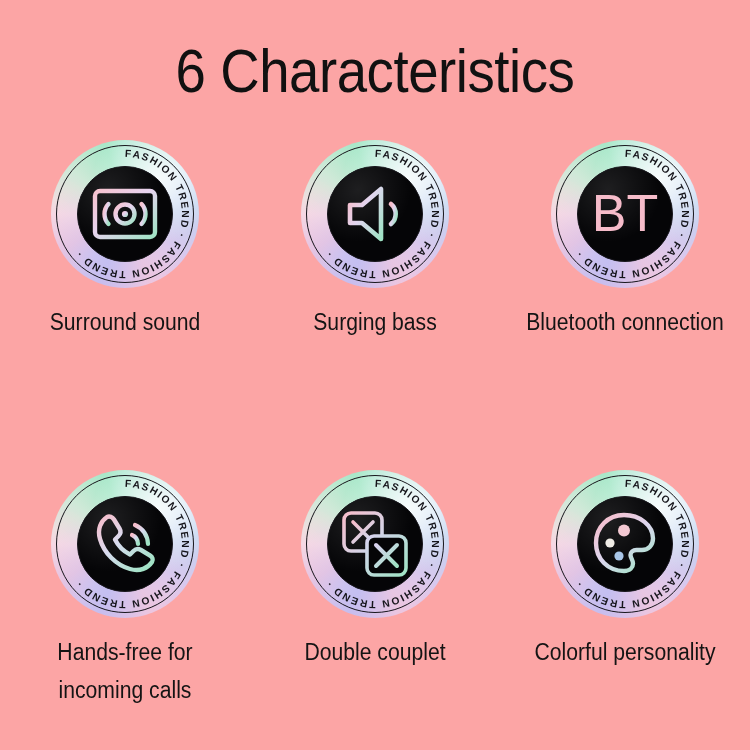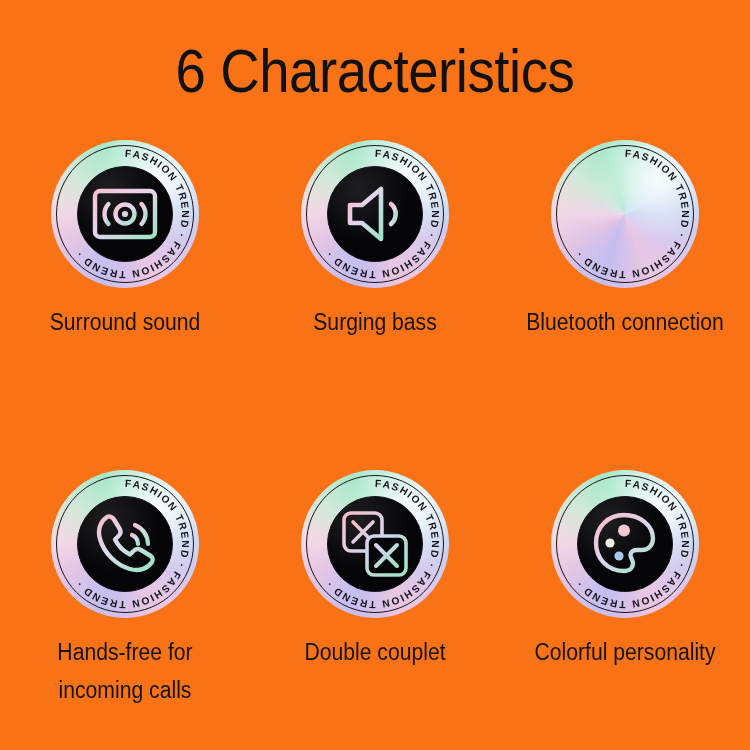--- a/index.html
+++ b/index.html
@@ -10,21 +10,21 @@
     background: #ffffff;
     font-family: "Liberation Sans", sans-serif;
     overflow: hidden;
     position: relative;
   }
 
   .page {
     width: 750px;
     height: 750px;
     position: relative;
-    background: #f97316;
+    background: #fca5a5;
   }
 
   
   .page-title {
     text-align: center;
     font-family: "Liberation Sans", sans-serif;
     font-size: 62px;
     font-weight: 400;
     color: #111111;
     letter-spacing: -0.5px;
@@ -238,20 +238,23 @@
     <div class="feature">
       <div class="badge">
         <div class="badge-holo"></div>
         <div class="badge-ring-outer"></div>
         <svg class="ring-text" viewBox="0 0 148 148">
           <defs>
               <path id="rp3" d="M 74,74 m 0,-57 a 57,57 0 1,1 -0.1,0" fill="none"></path>
             </defs>
           <text><textPath href="#rp3" startOffset="0%">FASHION TREND · FASHION TREND · </textPath></text>
         </svg>
+        <div class="badge-core">
+          <span class="bt-text">BT</span>
+        </div>
       </div>
       <div class="caption wide">Bluetooth connection</div>
     </div>
 
     <div class="feature">
       <div class="badge">
         <div class="badge-holo"></div>
         <div class="badge-ring-outer"></div>
         <svg class="ring-text" viewBox="0 0 148 148">
           <defs>

